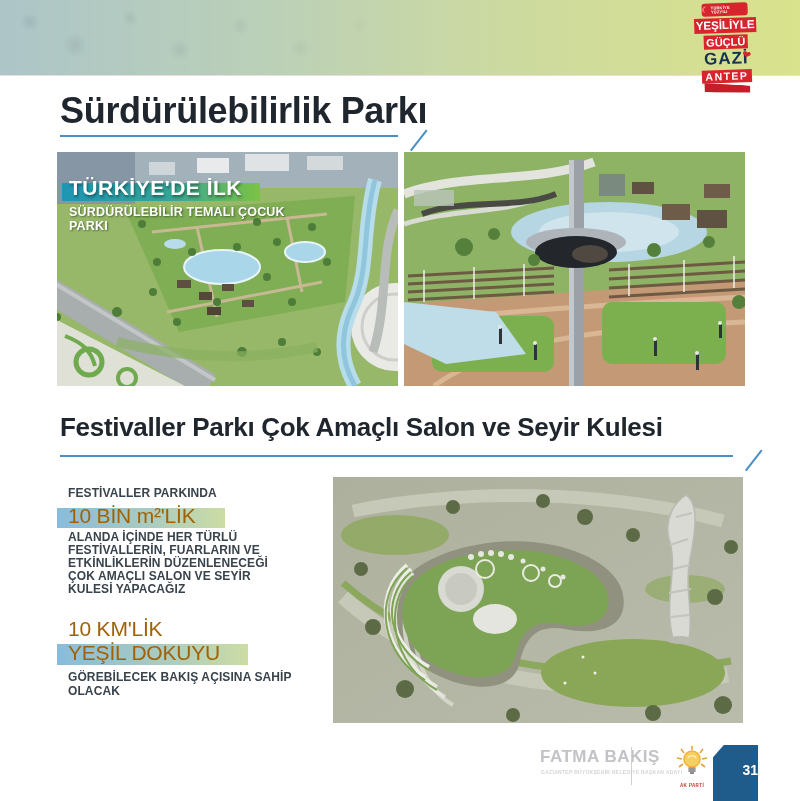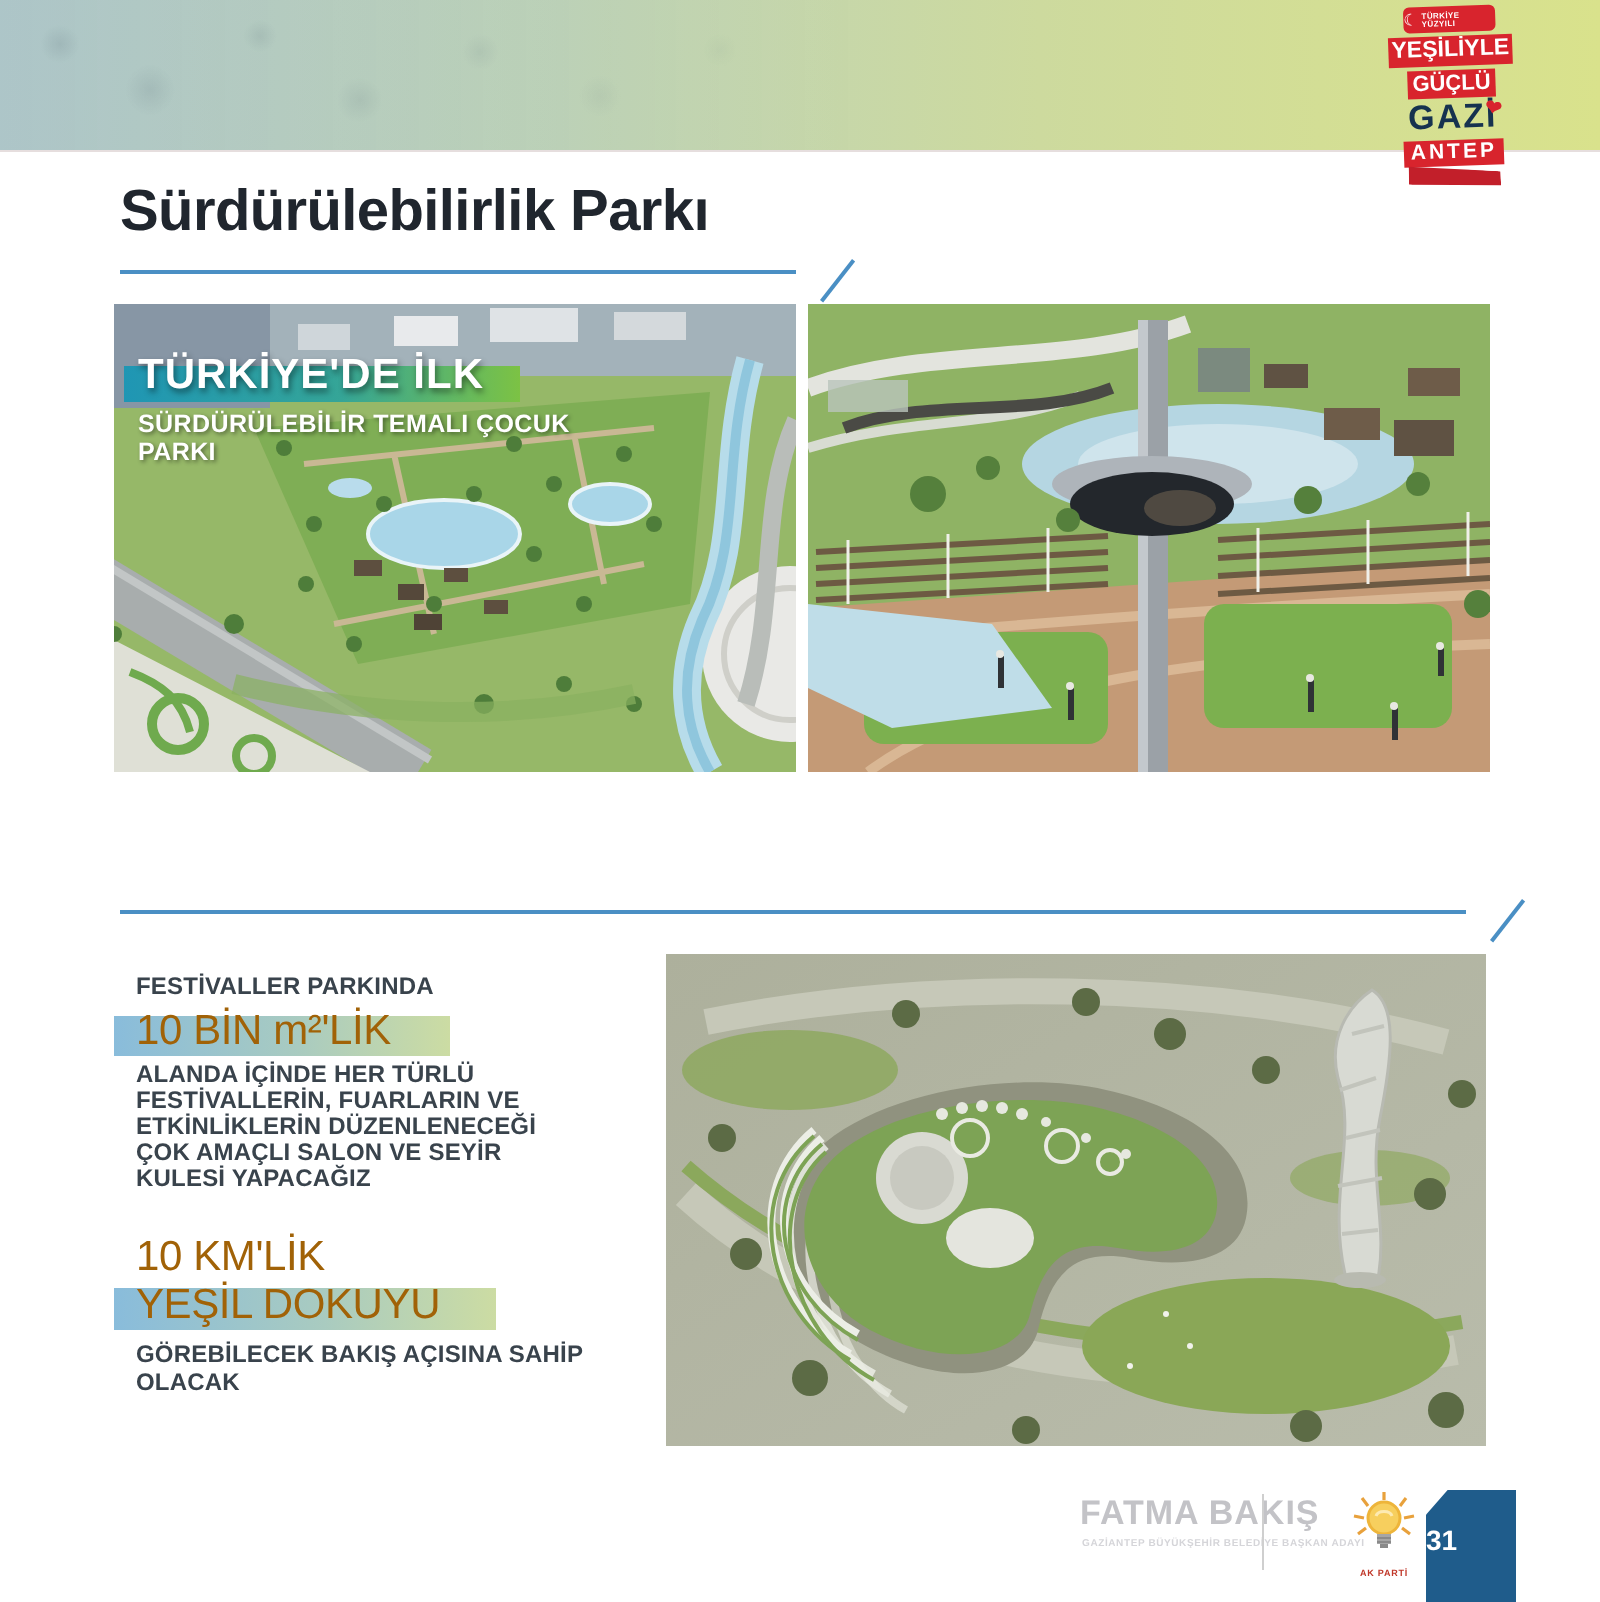--- a/index.html
+++ b/index.html
@@ -32,21 +32,21 @@
   .badge-b2{width:44px;font-size:11px;padding:1px 0;}
   .badge-gazi{position:relative;color:#16324f;font-size:17px;font-weight:bold;letter-spacing:1px;
               margin-top:1px;line-height:18px;}
   .badge-gazi .heart{position:absolute;top:-3px;right:8px;color:#d8242d;font-size:10px;transform:rotate(14deg);}
   .badge-b3{width:50px;font-size:10.5px;letter-spacing:1.5px;padding:1px 0;}
   .badge-chevron{width:46px;height:10px;margin:1px auto 0;background:#c21f2a;
                  clip-path:polygon(0 10%,100% 0,100% 70%,0 100%);transform:skewY(6deg);}
 
   
   .title{position:absolute;color:#20262e;font-weight:bold;letter-spacing:-.3px;white-space:nowrap;}
-  .t1{left:60px;top:90px;font-size:29px;}
+  .t1{left:60px;top:90px;font-size:36px;}
   .t2{left:60px;top:412px;font-size:26px;}
   .rule{position:absolute;height:2px;background:#4a8fc4;}
   .r1{left:60px;top:135px;width:338px;}
   .r2{left:60px;top:455px;width:673px;}
   .slash{position:absolute;right:-14px;top:-11px;width:2px;height:26px;background:#4a8fc4;
          transform:rotate(38deg);transform-origin:bottom left;display:block;}
 
   
   .img{position:absolute;overflow:hidden;background:#0f172a;}
   .img svg{display:block;}
@@ -78,21 +78,21 @@
   
   .f-name{position:absolute;left:540px;top:747px;color:#c3c3c7;font-size:17px;font-weight:bold;
           letter-spacing:.5px;white-space:nowrap;}
   .f-sub{position:absolute;left:541px;top:769px;color:#d5d5d9;font-size:5px;font-weight:bold;
          letter-spacing:.3px;white-space:nowrap;}
   .f-div{position:absolute;left:631px;top:747px;width:1px;height:38px;background:#cfcfcf;}
   .f-logo{position:absolute;left:674px;top:745px;width:36px;text-align:center;}
   .f-party{display:block;margin-top:0;color:#c0392b;font-size:4.5px;font-weight:bold;letter-spacing:.4px;}
   .f-page{position:absolute;left:713px;top:745px;width:45px;height:56px;background:#1f5c8b;
           clip-path:polygon(24% 0,100% 0,100% 100%,0 100%,0 22%);
-          color:#ffffff;font-size:14px;font-weight:bold;text-align:left;line-height:14px;
+          color:#ffffff;font-size:14px;font-weight:bold;text-align:right;line-height:14px;
           padding-top:18px;box-sizing:border-box;}
 </style>
 </head>
 <body>
 
 <div class="page">
 
   <div class="banner">
     <div class="banner-texture"></div>
   </div>
@@ -235,20 +235,21 @@
         <circle cx="60" cy="95" r="9"></circle>
           <circle cx="90" cy="82" r="6"></circle>
           <circle cx="250" cy="98" r="7"></circle>
         <circle cx="305" cy="90" r="6"></circle>
           <circle cx="130" cy="108" r="6"></circle>
           <circle cx="335" cy="150" r="7"></circle>
       </g>
     </svg>
   </div>
 
+  <div class="title t2">Festivaller Parkı Çok Amaçlı Salon ve Seyir Kulesi</div>
   <div class="rule r2">
       <span class="slash"></span>
     </div>
 
   <div class="caps intro-line">FESTİVALLER PARKINDA</div>
   <div class="hl-bar bar1"></div>
   <div class="blue-big bb1">10 BİN m²'LİK</div>
   <div class="caps line-i0">ALANDA İÇİNDE HER TÜRLÜ</div>
   <div class="caps line-i2">ETKİNLİKLERİN DÜZENLENECEĞİ</div>
   <div class="caps line-i1">FESTİVALLERİN, FUARLARIN VE</div>

